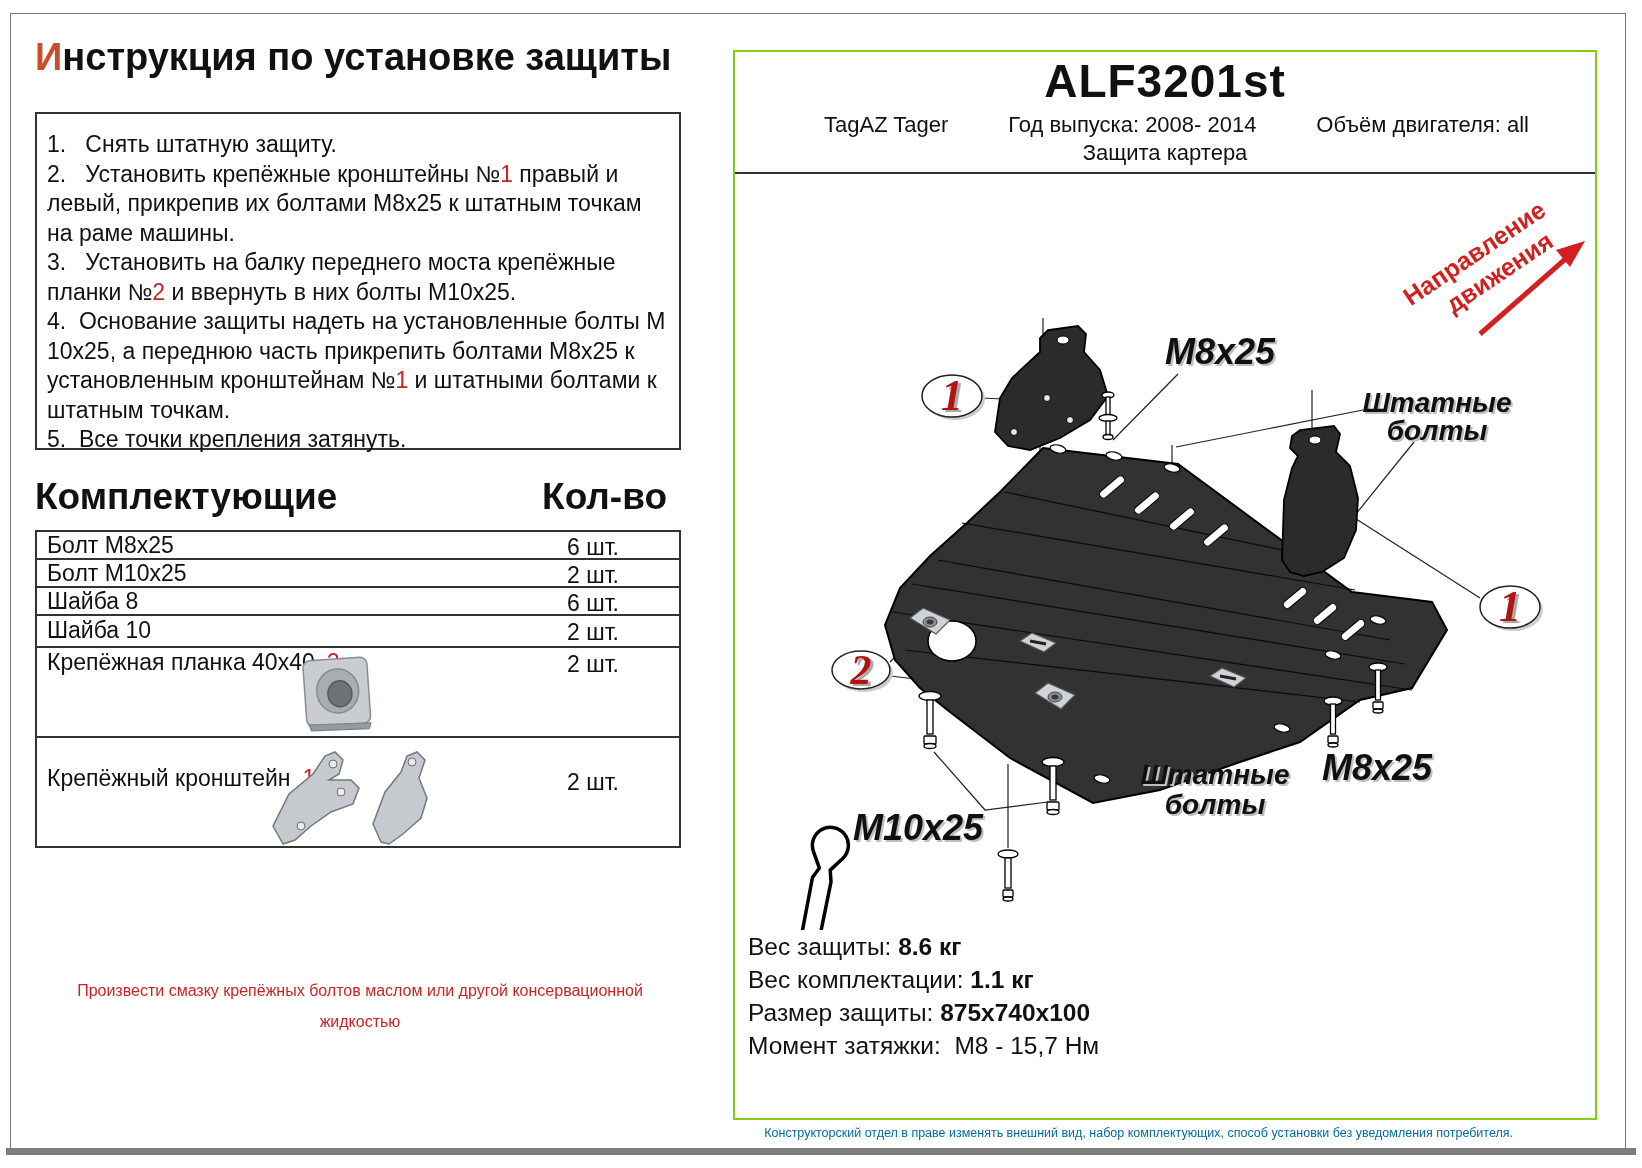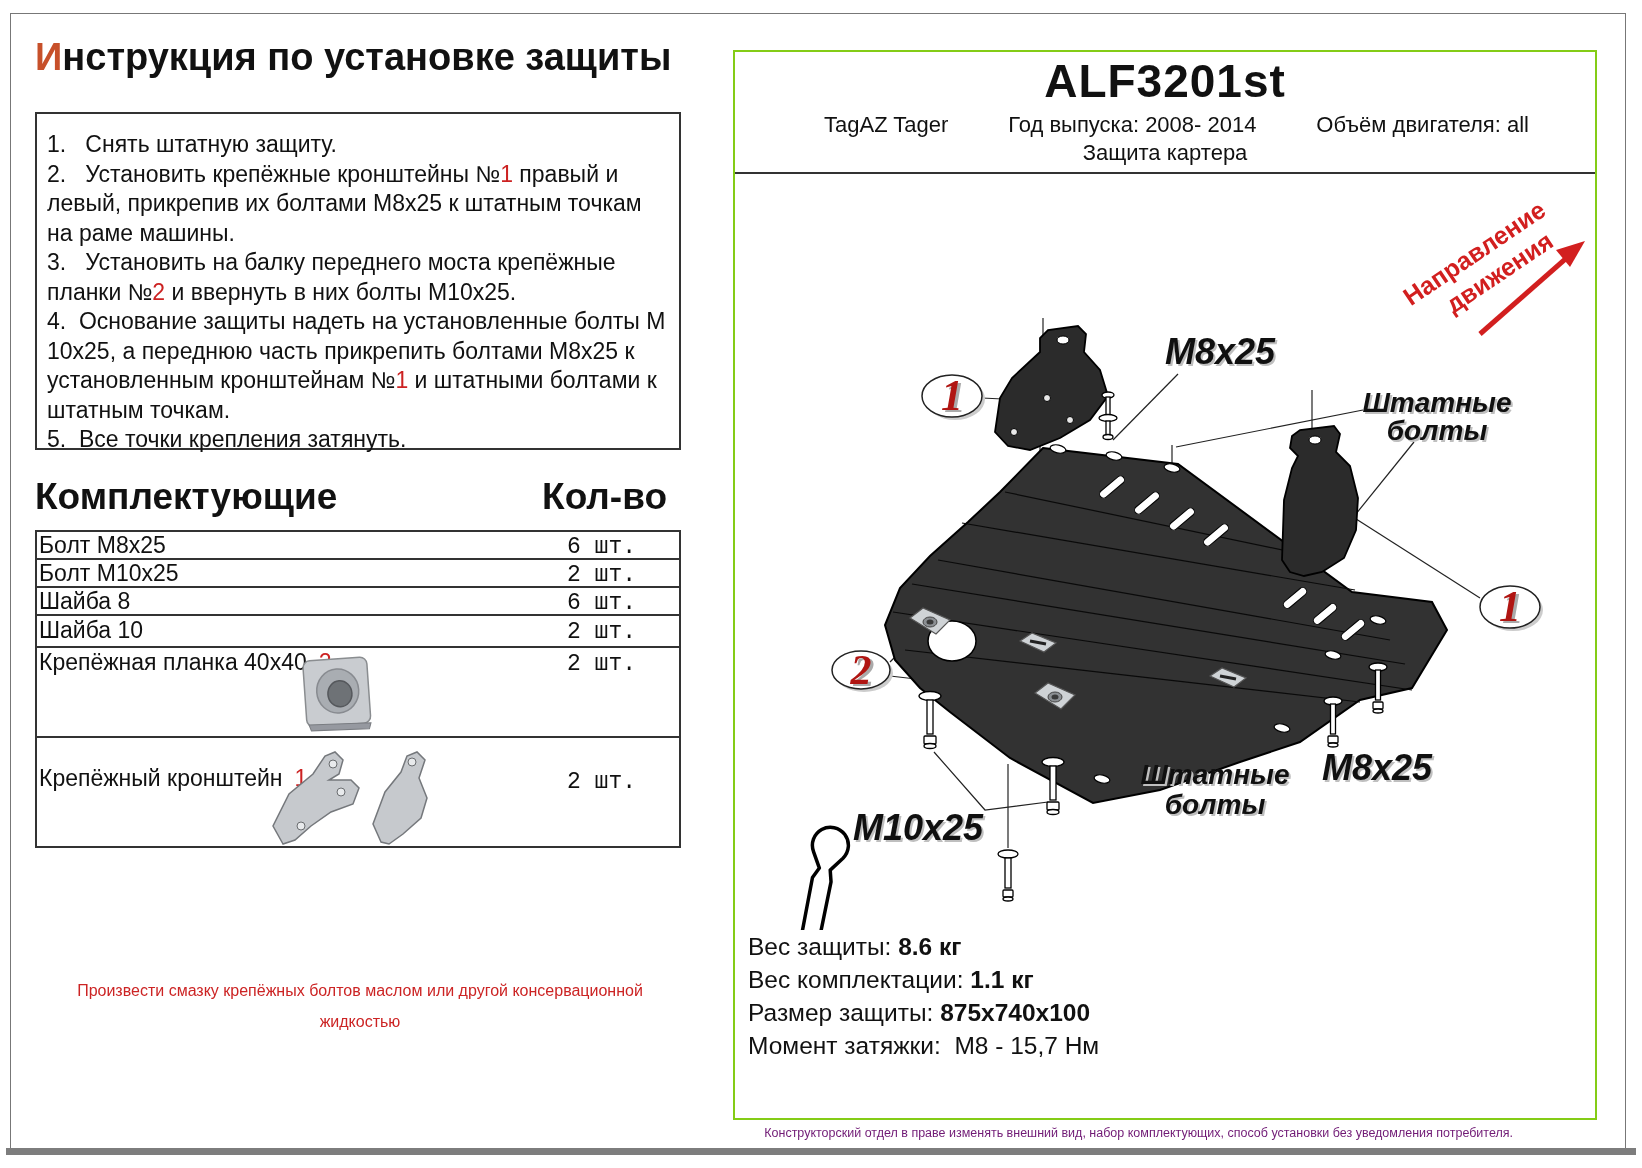--- a/index.html
+++ b/index.html
@@ -30,44 +30,44 @@
   .page-title{left:35px;top:36px;width:640px;font-size:38px;letter-spacing:0px;color:#111;white-space:nowrap;}
   .page-title .orange{color:var(--orange);}
 
   .instr-box{left:35px;top:112px;width:646px;height:338px;border:2px solid #333;padding:16px 10px 0 10px;}
   .instr-box p{font-size:23px;line-height:29.5px;white-space:pre-wrap;}
 
   .parts-head{left:35px;top:476px;width:646px;height:44px;font-size:37px;font-weight:bold;}
   .parts-head .qty{position:absolute;right:14px;top:0;}
 
   .parts-table{left:35px;top:530px;width:646px;height:318px;border:2px solid #333;display:flex;flex-direction:column;}
-  .prow{position:relative;border-bottom:2px solid #333;font-size:23px;padding-left:2px;flex:0 0 auto;}
+  .prow{position:relative;border-bottom:2px solid #333;font-size:23px;padding-left:10px;flex:0 0 auto;}
   .prow:last-child{border-bottom:none;}
-  .prow .qty{position:absolute;left:530px;top:2px;font-family:Liberation Mono, monospace;}
+  .prow .qty{position:absolute;left:530px;top:2px;}
   .prow .rnum{color:var(--red);margin-left:12px;}
   .r-small{height:28px;line-height:27px;}
   .r4{height:32px;line-height:29px;}
   .r5{height:90px;line-height:29px;}
   .r6{height:160px;line-height:29px;padding-top:26px;}
   .r6 .qty{top:30px;}
   .part-img{position:absolute;}
 
   .note{left:40px;top:975px;width:640px;text-align:center;font-size:16px;line-height:31px;color:#cc2424;}
 
   
   .right-box{left:733px;top:50px;width:864px;height:1070px;border:2px solid #84cc16;}
   .rb-header{position:absolute;left:0;top:0;width:100%;height:122px;border-bottom:2px solid #333;}
   .rb-code{position:absolute;left:0;top:2px;width:100%;text-align:center;font-size:46px;font-weight:bold;letter-spacing:1px;}
   .rb-info{position:absolute;left:0;top:60px;width:100%;padding:0 66px 0 89px;display:flex;justify-content:space-between;font-size:22px;}
   .rb-part{position:absolute;left:0;top:88px;width:100%;text-align:center;font-size:22px;}
 
   .specs{left:748px;top:930px;width:800px;font-size:24.5px;line-height:33px;}
   .specs div{white-space:pre-wrap;}
 
-  .footer{left:733px;top:1126px;width:780px;text-align:right;font-size:12.5px;color:#701a75;}
+  .footer{left:733px;top:1126px;width:780px;text-align:right;font-size:12.5px;color:#0369a1;}
 
   svg text{font-family:"Liberation Sans", sans-serif;}
   .dlabel{font-weight:bold;font-style:italic;fill:#101010;}
   .dlabel-shadow{font-weight:bold;font-style:italic;fill:#bfbfbf;}
   .callout-num{font-family:"Liberation Serif", serif;font-weight:bold;font-style:italic;fill:var(--callout-red);}
   .callout-num-shadow{font-family:"Liberation Serif", serif;font-weight:bold;font-style:italic;fill:#aaaaaa;}
   .dirtext{font-weight:bold;fill:var(--arrow-red);}
 </style>
 </head>
 <body>

